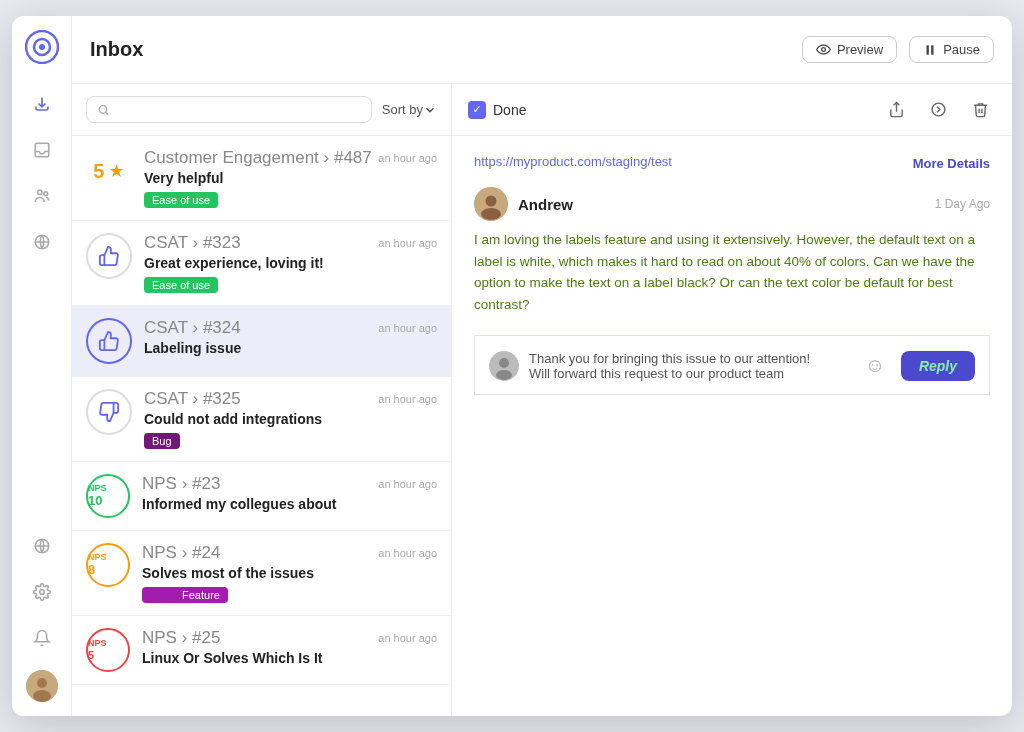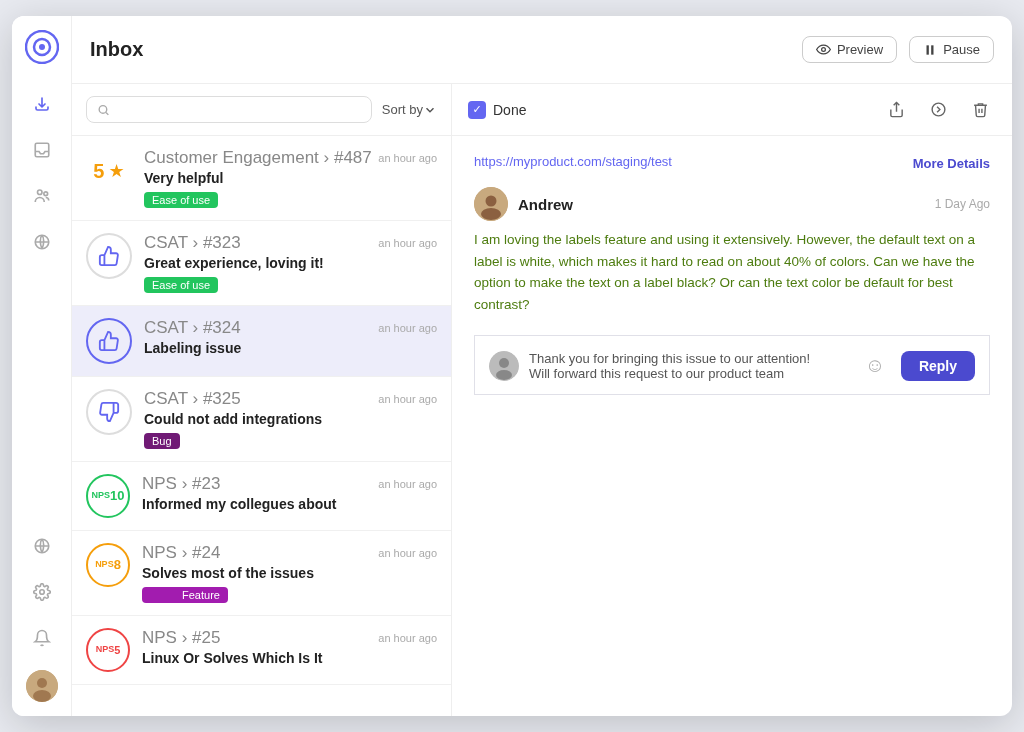--- a/index.html
+++ b/index.html
@@ -166,21 +166,21 @@
       font-size: 11px;
       font-weight: 500;
     }
     .tag.ease { background: #22c55e; color: #fff; }
     .tag.bug { background: #701a75; color: #fff; }
     .tag.feature { background: #a21caf; color: #fff; padding-left: 40px; }
 
     .nps-badge {
       width: 44px; height: 44px;
       border-radius: 50%;
-      display: flex; align-items: center; justify-content: center;
+      display: flex; flex-direction: column; align-items: flex-start; justify-content: center;
       font-size: 10px; font-weight: 700;
       border: 2.5px solid;
       flex-shrink: 0;
       line-height: 1.1;
     }
     .nps-badge .nps-label { font-size: 9px; font-weight: 600; }
     .nps-badge .nps-num { font-size: 13px; font-weight: 700; }
     .nps-green-badge { border-color: #22c55e; color: #22c55e; }
     .nps-yellow-badge { border-color: #f59e0b; color: #f59e0b; }
     .nps-red-badge { border-color: #ef4444; color: #ef4444; }
@@ -286,27 +286,28 @@
     .reply-text { flex: 1; font-size: 13px; color: #555; }
     .emoji-btn {
       width: 32px; height: 32px;
       display: flex; align-items: center; justify-content: center;
       color: #aaa; font-size: 20px;
       cursor: pointer;
       border-radius: 50%;
     }
     .reply-btn {
       background: #4b4acf;
-      color: #ffffff;
+      color: #86efac;
       border: none;
       border-radius: 8px;
       padding: 7px 18px;
       font-size: 14px;
       font-weight: 600;
       cursor: pointer;
+      font-style: italic;
     }
 
     
     ::-webkit-scrollbar { width: 5px; }
     ::-webkit-scrollbar-track { background: transparent; }
     ::-webkit-scrollbar-thumb { background: #ddd; border-radius: 3px; }
   </style>
 </head>
 <body>
 

